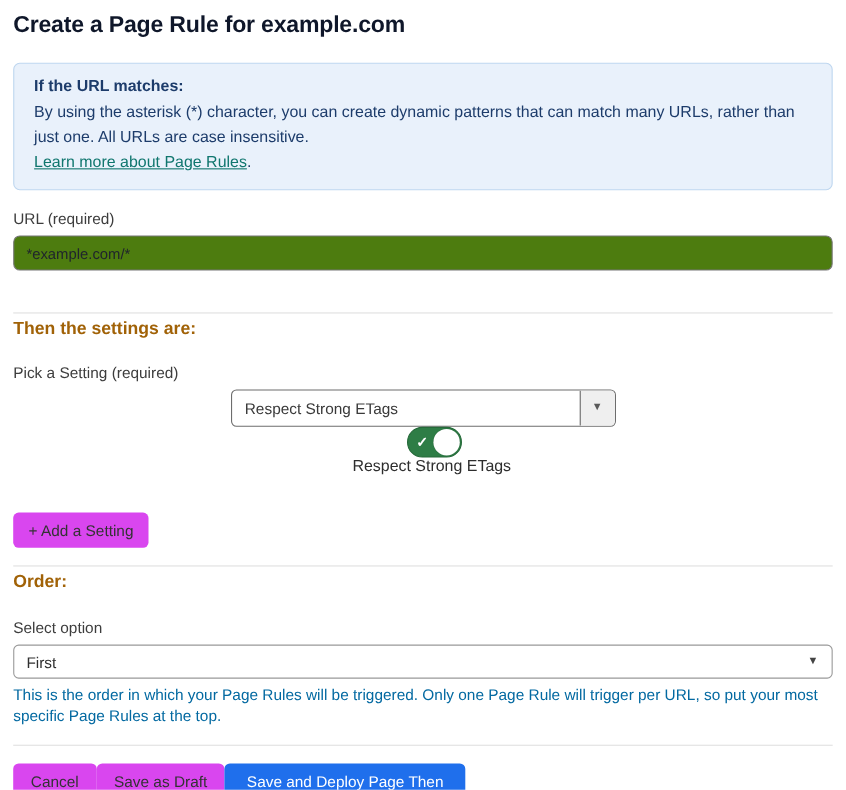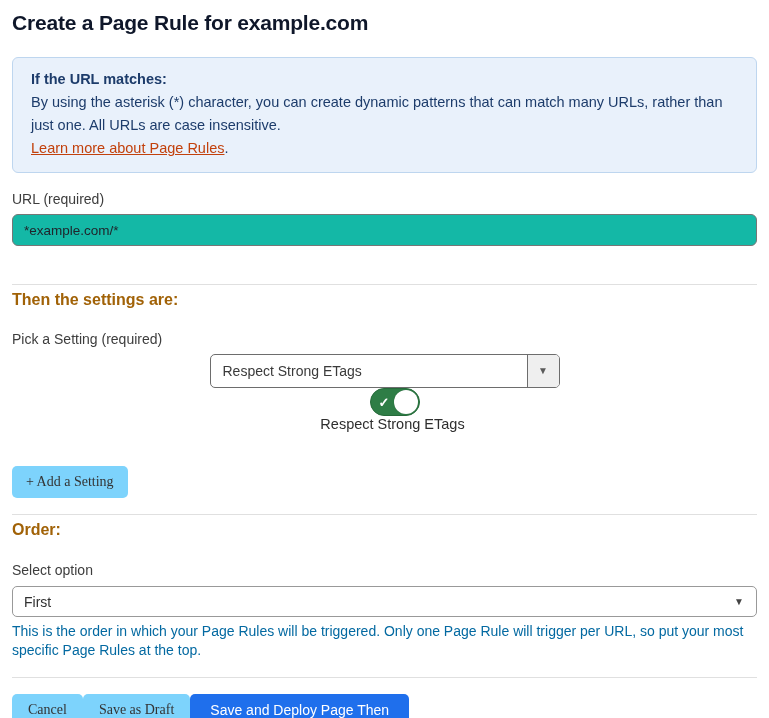--- a/index.html
+++ b/index.html
@@ -27,41 +27,41 @@
     background: #e9f1fb;
     border: 1px solid #bed6ef;
     border-radius: 6px;
     padding: 10px 18px 12px 18px;
     color: #1d3c6b;
     font-size: 14.5px;
     line-height: 23px;
   }
   .info-heading { font-weight: 700; }
   .info-link {
-    color: #c2410c;
+    color: #0f766e;
     text-decoration: underline;
     cursor: pointer;
   }
   .info-link-suffix { color: #1d3c6b; }
 
   
   .field-label {
     margin-top: 18px;
     font-size: 14px;
     color: #3d3d3d;
     line-height: 16px;
   }
 
   
   .url-input {
     display: block;
     margin-top: 7px;
     width: 100%;
     height: 32px;
-    background: #14b8a6;
+    background: #4d7c0f;
     border: 1px solid #767676;
     border-radius: 6px;
     padding: 0 11px;
     font-family: "Liberation Sans", sans-serif;
     font-size: 13.5px;
     color: #20252c;
   }
 
   .divider {
     border: none;
@@ -164,23 +164,22 @@
     display: inline-block;
     border: none;
     border-radius: 5px;
     font-family: "Liberation Sans", sans-serif;
     font-size: 14px;
     padding: 8px 16px;
     cursor: pointer;
     line-height: 16px;
   }
   .btn-gray {
-    background: #7dd3fc;
+    background: #d946ef;
     color: #333333;
-    font-family: Liberation Serif, serif;
   }
   .btn-blue {
     background: #1f6fec;
     color: #ffffff;
     padding: 8px 20px;
   }
   .add-setting-button { margin-top: 34px; padding: 8px 14px; }
 
   
   .order-select {

